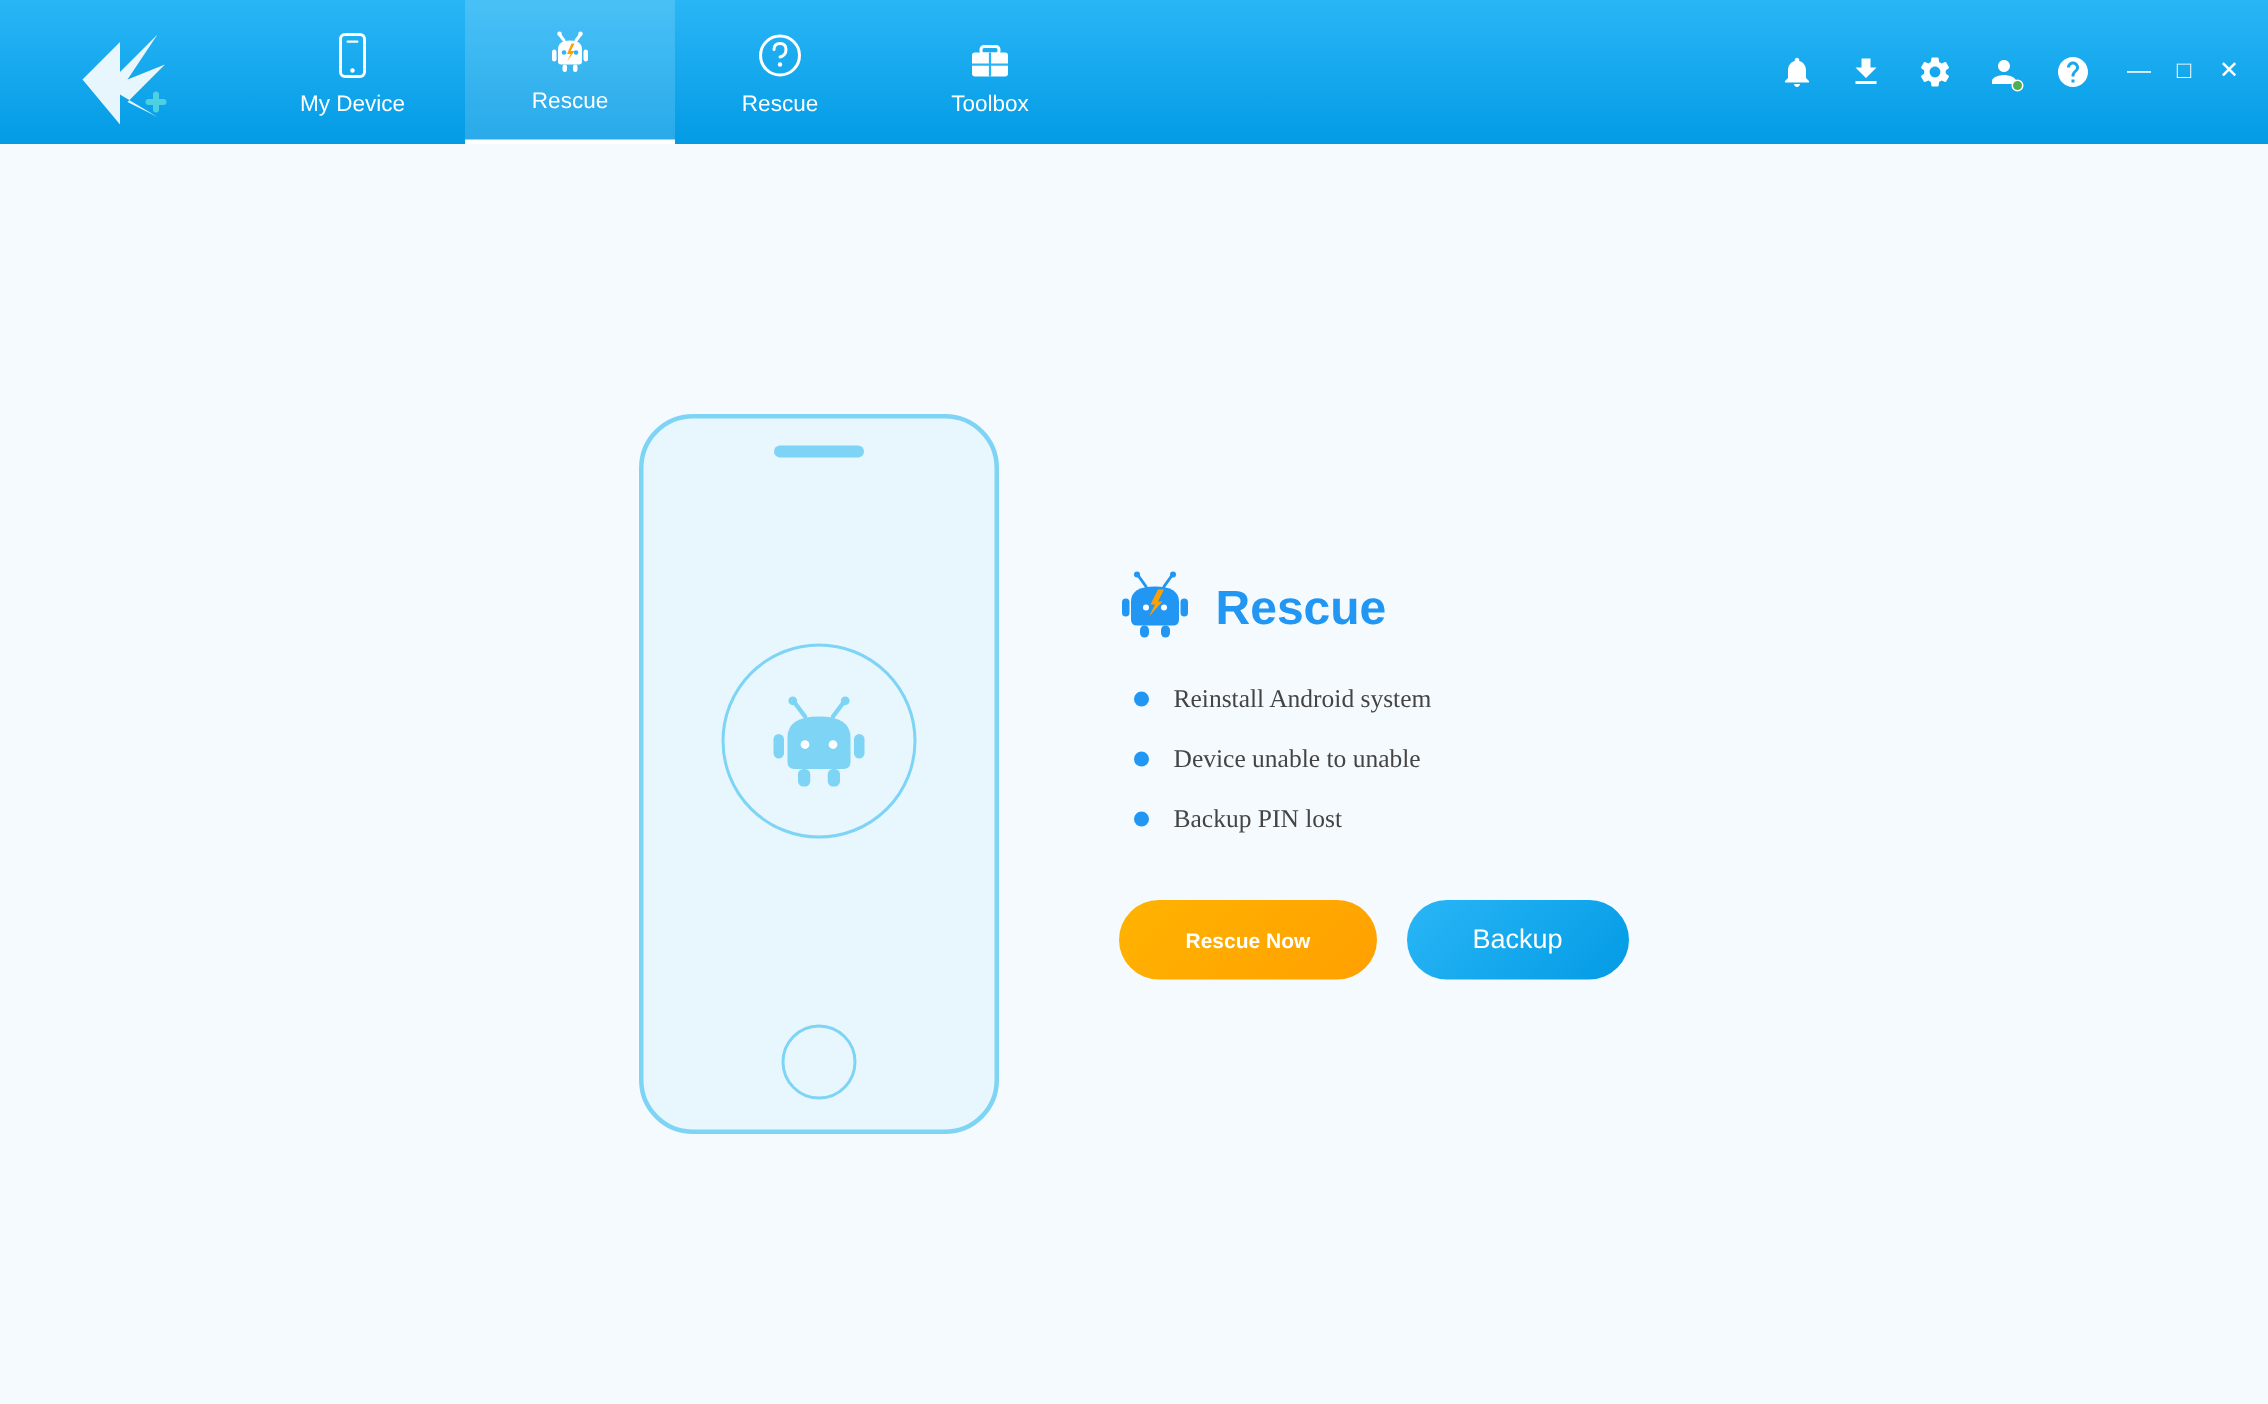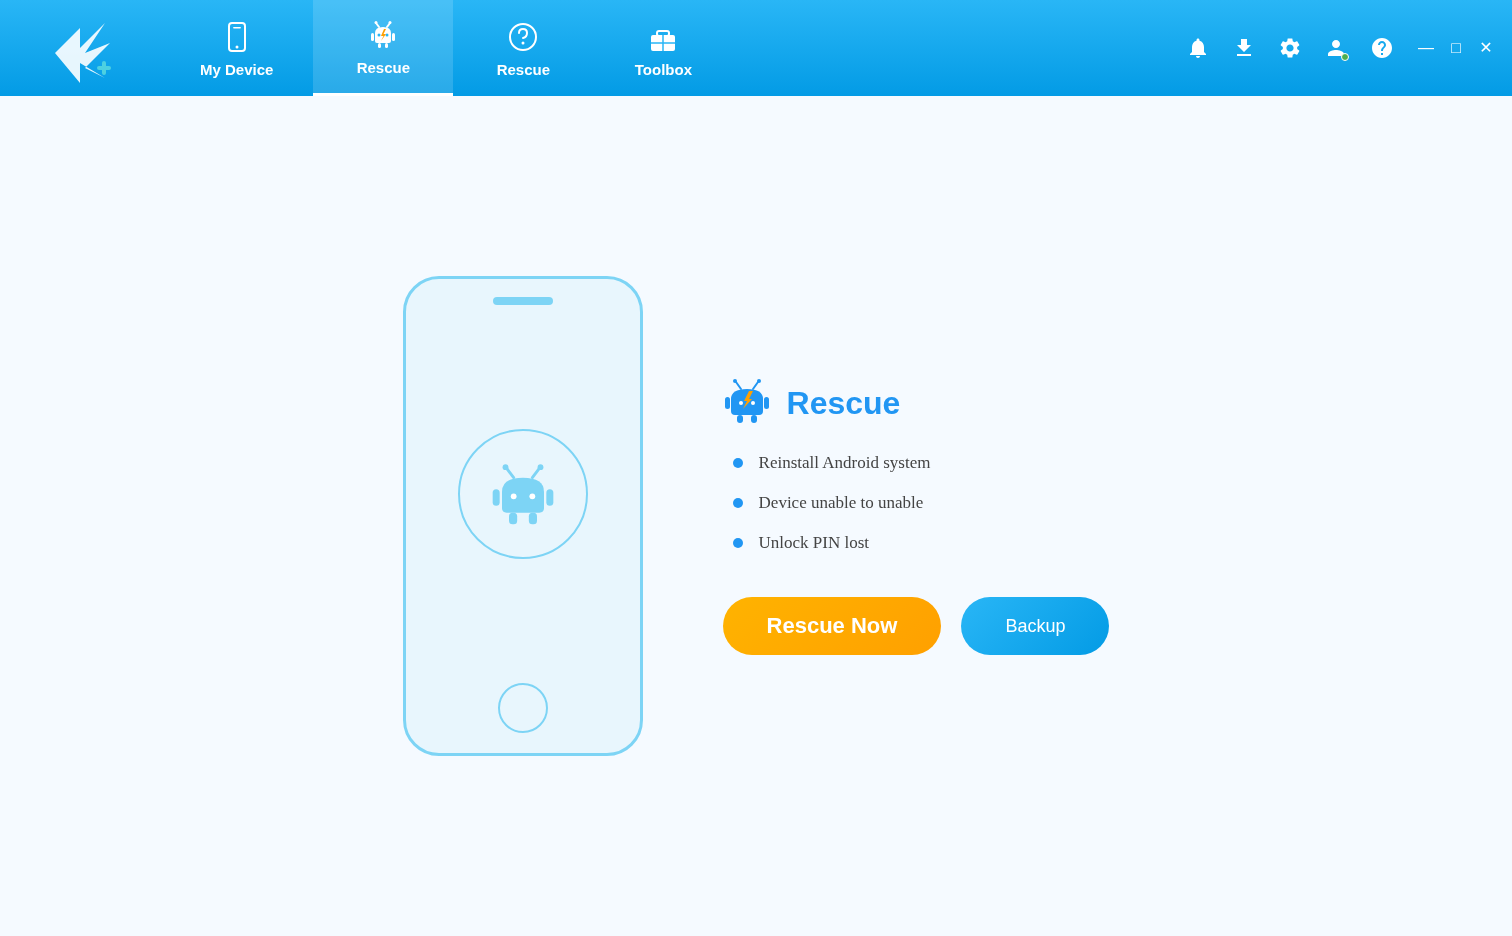--- a/index.html
+++ b/index.html
@@ -46,21 +46,21 @@
     .nav-tab {
       display: flex;
       flex-direction: column;
       align-items: center;
       justify-content: center;
       gap: 6px;
       padding: 16px 40px;
       cursor: pointer;
       color: #fff;
       font-size: 15px;
-      font-weight: 700;
+      font-weight: 400;
       position: relative;
       transition: background 0.2s;
       min-width: 140px;
     }
 
     .nav-tab.active {
       background: rgba(255,255,255,0.15);
       border-bottom: 3px solid #fff;
     }
 
@@ -250,21 +250,21 @@
     .rescue-actions {
       display: flex;
       gap: 20px;
       margin-top: 20px;
     }
 
     .btn-rescue-now {
       padding: 16px 44px;
       background: linear-gradient(135deg, #ffb300, #ffa000);
       color: #fff;
-      font-size: 22px;
+      font-size: 14px;
       font-weight: 700;
       border: none;
       border-radius: 30px;
       cursor: pointer;
       transition: opacity 0.2s;
     }
 
     .btn-backup {
       padding: 16px 44px;
       background: linear-gradient(135deg, #29b6f6, #039be5);
@@ -478,21 +478,21 @@
       <div class="rescue-bullet">
         <div class="bullet-dot"></div>
         <span>Reinstall Android system</span>
       </div>
       <div class="rescue-bullet">
         <div class="bullet-dot"></div>
         <span>Device unable to unable</span>
       </div>
       <div class="rescue-bullet">
         <div class="bullet-dot"></div>
-        <span>Unlock PIN lost</span>
+        <span>Backup PIN lost</span>
       </div>
     </div>
 
     <div class="rescue-actions">
       <button class="btn-rescue-now">Rescue Now</button>
       <button class="btn-backup">Backup</button>
     </div>
 
   </div>
 

